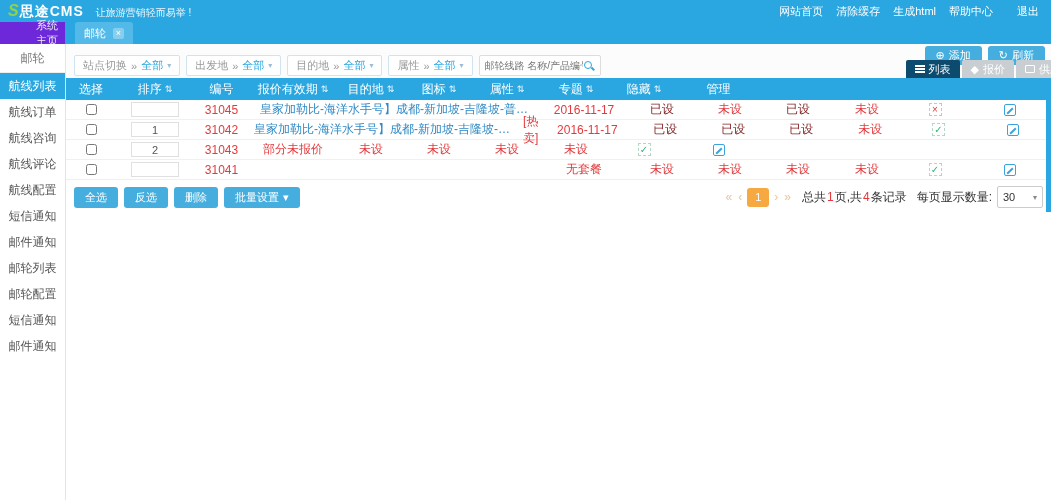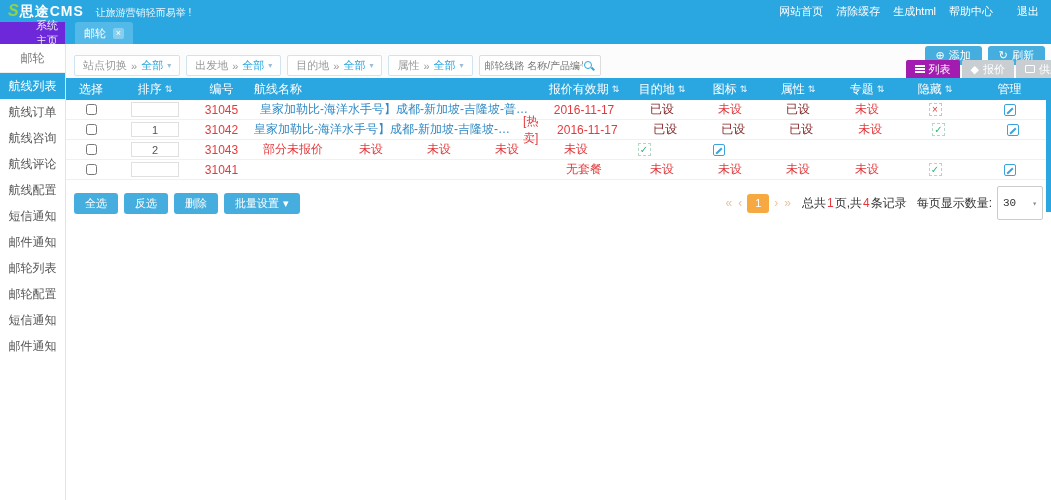--- a/index.html
+++ b/index.html
@@ -39,21 +39,21 @@
   .search-box { height:21px; border:1px solid #ddd; background:#fff; border-radius:2px; display:flex; align-items:center; width:122px; padding:0 5px; }
   .search-box input { border:none; outline:none; font-size:10px; width:100%; color:#333; background:transparent; font-family:inherit; }
   .mag { position:relative; width:12px; height:12px; flex-shrink:0; cursor:pointer; }
   .mag::before { content:""; position:absolute; left:1px; top:1px; width:6px; height:6px; border:1.5px solid #2aa7e0; border-radius:50%; }
   .mag::after { content:""; position:absolute; left:8px; top:8px; width:4px; height:1.5px; background:#2aa7e0; transform:rotate(45deg); }
   .top-actions { position:absolute; right:6px; top:2px; display:flex; gap:6px; }
   .btn-blue { background:#45aede; color:#fff; font-size:11px; height:19px; padding:0 11px; border-radius:3px; display:inline-flex; align-items:center; gap:4px; border:none; cursor:pointer; font-family:inherit; }
   .btn-ic { font-size:11px; line-height:1; }
   .view-toggles { position:absolute; right:-30px; bottom:0; display:flex; gap:2px; height:18px; }
   .view-btn { display:flex; align-items:center; gap:4px; font-size:11px; padding:0 9px; background:#c9ced2; color:#fff; border-radius:2px 2px 0 0; cursor:pointer; }
-  .view-btn.active { background:#a21caf; }
+  .view-btn.active { background:#0c4a6e; }
   .ic-bars { width:10px; height:8px; background:linear-gradient(#fff 0 2px,transparent 2px 3px,#fff 3px 5px,transparent 5px 6px,#fff 6px 8px); }
   .ic-card { width:10px; height:8px; border:1px solid #fff; border-radius:1px; }
 
   
   .thead { display:flex; background:#2aa7e0; color:#fff; height:22px; align-items:center; font-size:12px; }
   .th { display:flex; align-items:center; justify-content:center; gap:3px; }
   .sort-ic { font-size:9px; opacity:.9; cursor:pointer; }
   .c0{width:50px;flex-shrink:0;text-align:center;justify-content:center;}
   .c1{width:78px;flex-shrink:0;text-align:center;justify-content:center;}
   .c2{width:55px;flex-shrink:0;text-align:center;justify-content:center;}
@@ -82,21 +82,21 @@
   
   .footer-bar { display:flex; align-items:center; justify-content:space-between; padding:6px 8px 0 8px; }
   .fb-left { display:flex; gap:6px; }
   .fb-left .btn-blue { height:21px; }
   .fb-right { display:flex; align-items:center; gap:10px; font-size:12px; color:#333; }
   .pager { display:flex; align-items:center; gap:4px; }
   .pg-arrow { color:#e9c49c; font-size:12px; cursor:pointer; padding:0 1px; }
   .pg-active { background:#f6a841; color:#fff; border-radius:3px; width:22px; height:19px; line-height:19px; text-align:center; font-size:11px; cursor:pointer; }
   .num { color:#e4393c; margin:0 1px; }
   .per-page { display:flex; align-items:center; gap:5px; }
-  .pp-select { border:1px solid #ccc; border-radius:2px; height:19px; min-width:46px; display:flex; align-items:center; justify-content:space-between; padding:16px 5px; font-size:11px; color:#333; cursor:pointer; background:#fff;font-family:Liberation Mono, monospace; }
+  .pp-select { border:1px solid #ccc; border-radius:2px; height:19px; min-width:46px; display:flex; align-items:center; justify-content:space-between; padding:10px 5px; font-size:11px; color:#333; cursor:pointer; background:#fff; }
   .pp-caret { font-size:8px; color:#888; margin-left:6px; }
 
   .right-strip { position:absolute; right:0; top:78px; width:5px; height:134px; background:#2aa7e0; }
 </style>
 </head>
 <body>
 
 <div class="app">
 
   <header class="topbar">
@@ -203,23 +203,20 @@
           <div class="th c0">
               <span>选择</span>
             </div>
           <div class="th c1">
               <span>排序</span>
               <span class="sort-ic">⇅</span>
             </div>
           <div class="th c2">
               <span>编号</span>
             </div>
-          <div class="th c3">
-              <span>航线名称</span>
-            </div>
           <div class="th c4">
               <span>报价有效期</span>
               <span class="sort-ic">⇅</span>
             </div>
           <div class="th c5">
               <span>目的地</span>
               <span class="sort-ic">⇅</span>
             </div>
           <div class="th c6">
               <span>图标</span>

